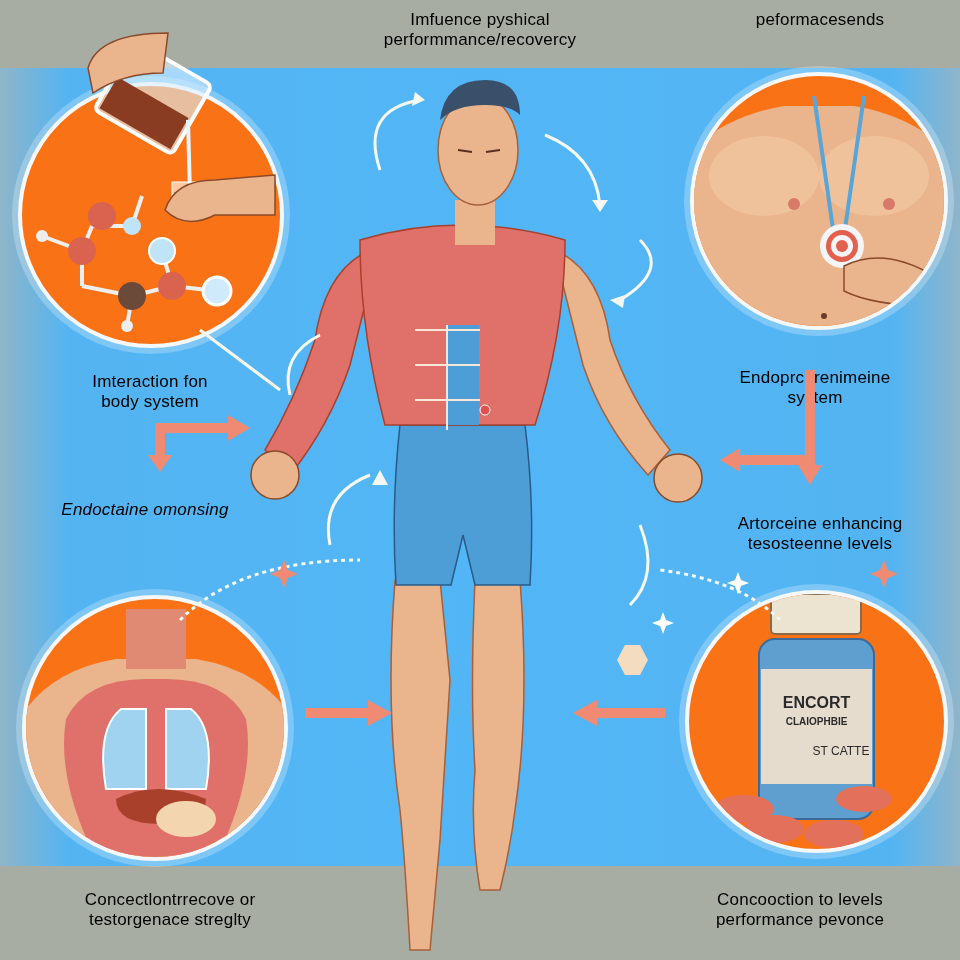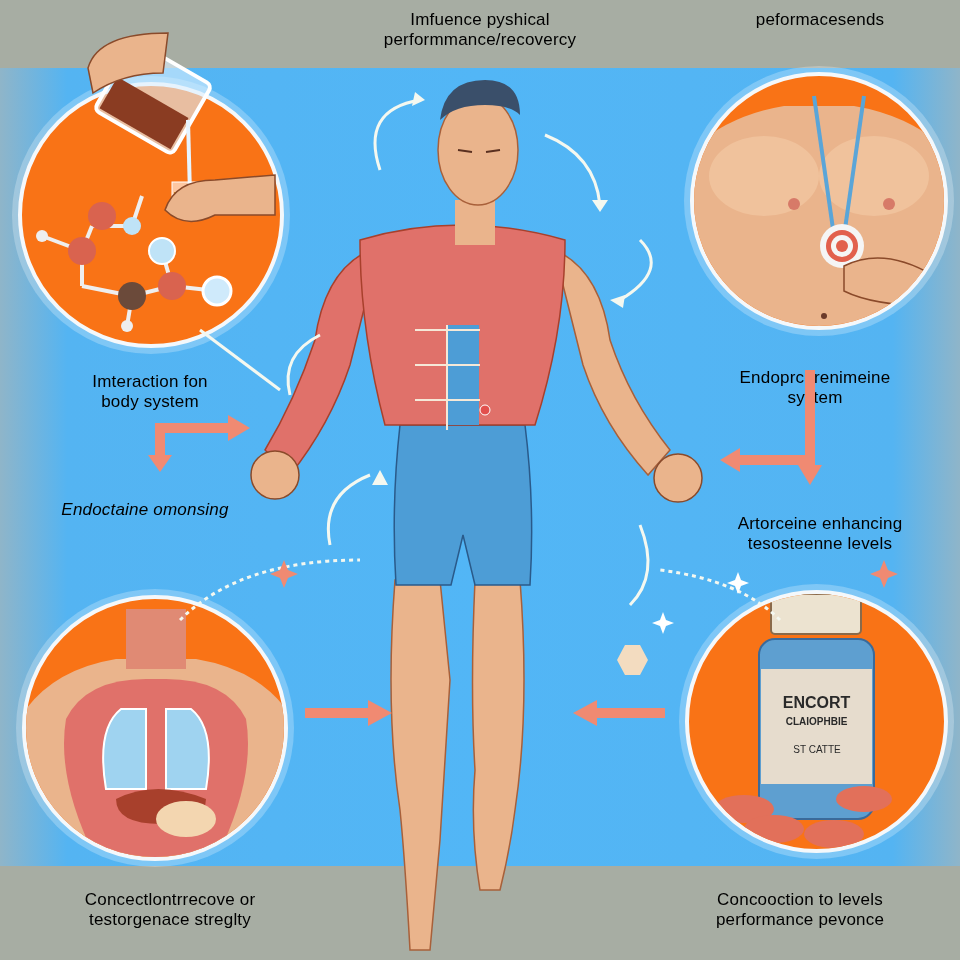--- a/index.html
+++ b/index.html
@@ -115,21 +115,21 @@
     <rect x="72" y="75" width="111" height="115" fill="#e6dccd"></rect>
     <g>
       <ellipse cx="55" cy="215" rx="30" ry="14" fill="#e2705a"></ellipse>
       <ellipse cx="85" cy="235" rx="30" ry="14" fill="#e2705a"></ellipse>
       <ellipse cx="145" cy="240" rx="30" ry="14" fill="#e2705a"></ellipse>
       <ellipse cx="175" cy="205" rx="28" ry="13" fill="#e2705a"></ellipse>
     </g>
   </svg>
   <div class="bottle-label" style="left:72px;top:100px;width:111px;font-size:16px;">ENCORT</div>
   <div class="bottle-label" style="left:72px;top:122px;width:111px;font-size:10px;">CLAIOPHBIE</div>
-  <div class="bottle-label" style="left:64px;top:150px;width:128px;font-size:10px;font-weight:normal;">ST CATTE</div>
+  <div class="bottle-label" style="left:88px;top:150px;width:128px;font-size:12px;font-weight:normal;">ST CATTE</div>
 </div>
 
 <svg width="960" height="960" style="pointer-events:none;">
 
   <path d="M395 580 l45 0 l10 100 q-5 80 -10 160 l-10 110 l-20 0 q-5 -90 -10 -140 q-15 -100 -5 -230z" fill="#eab48c" stroke="#a8603a" stroke-width="1.5"></path>
   <path d="M475 580 l45 0 q10 130 -5 230 q-5 40 -15 80 l-20 0 q-10 -60 -5 -120 q-5 -80 0 -190z" fill="#eab48c" stroke="#a8603a" stroke-width="1.5"></path>
 
   <path d="M400 425 l125 0 q10 80 5 160 l-55 0 l-12 -50 l-12 50 l-55 0 q-5 -80 4 -160z" fill="#4d9dd6" stroke="#2a5a8a" stroke-width="1.5"></path>
 
   <path d="M370 250 q-45 20 -55 90 q-20 60 -50 110 l25 25 q40 -50 60 -110 q15 -60 25 -100z" fill="#e0716a" stroke="#a8402c" stroke-width="1.5"></path>

